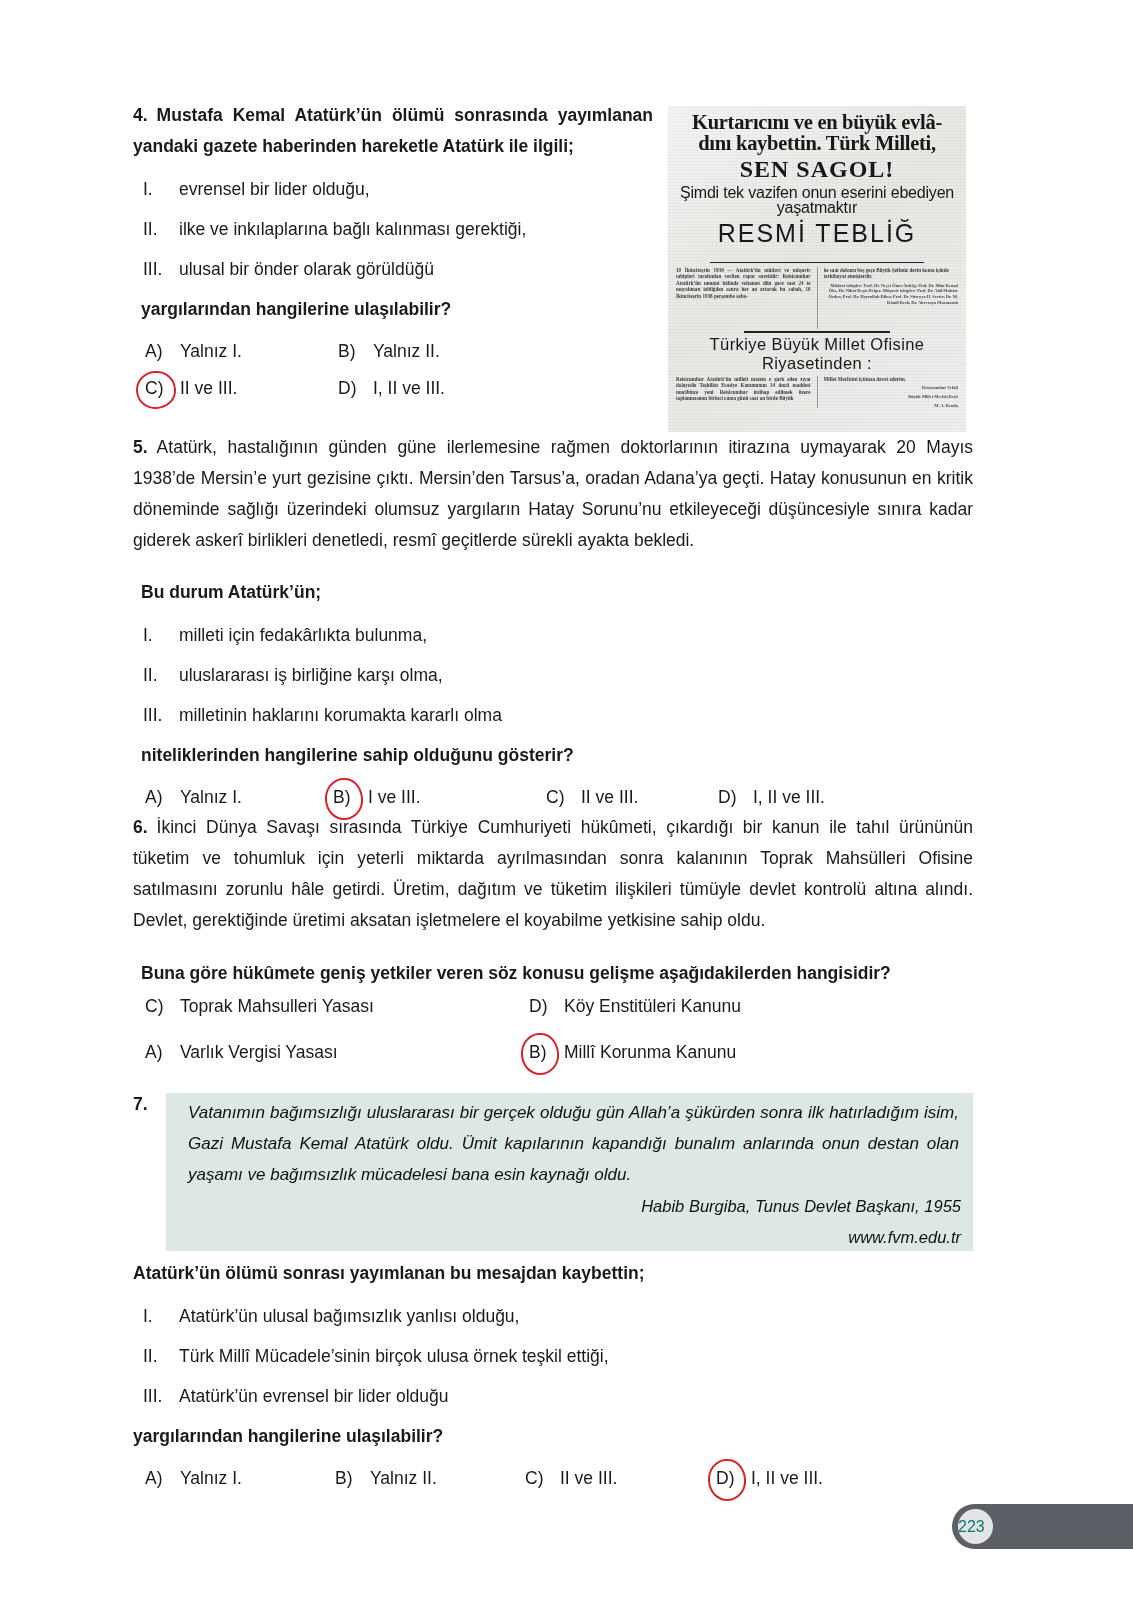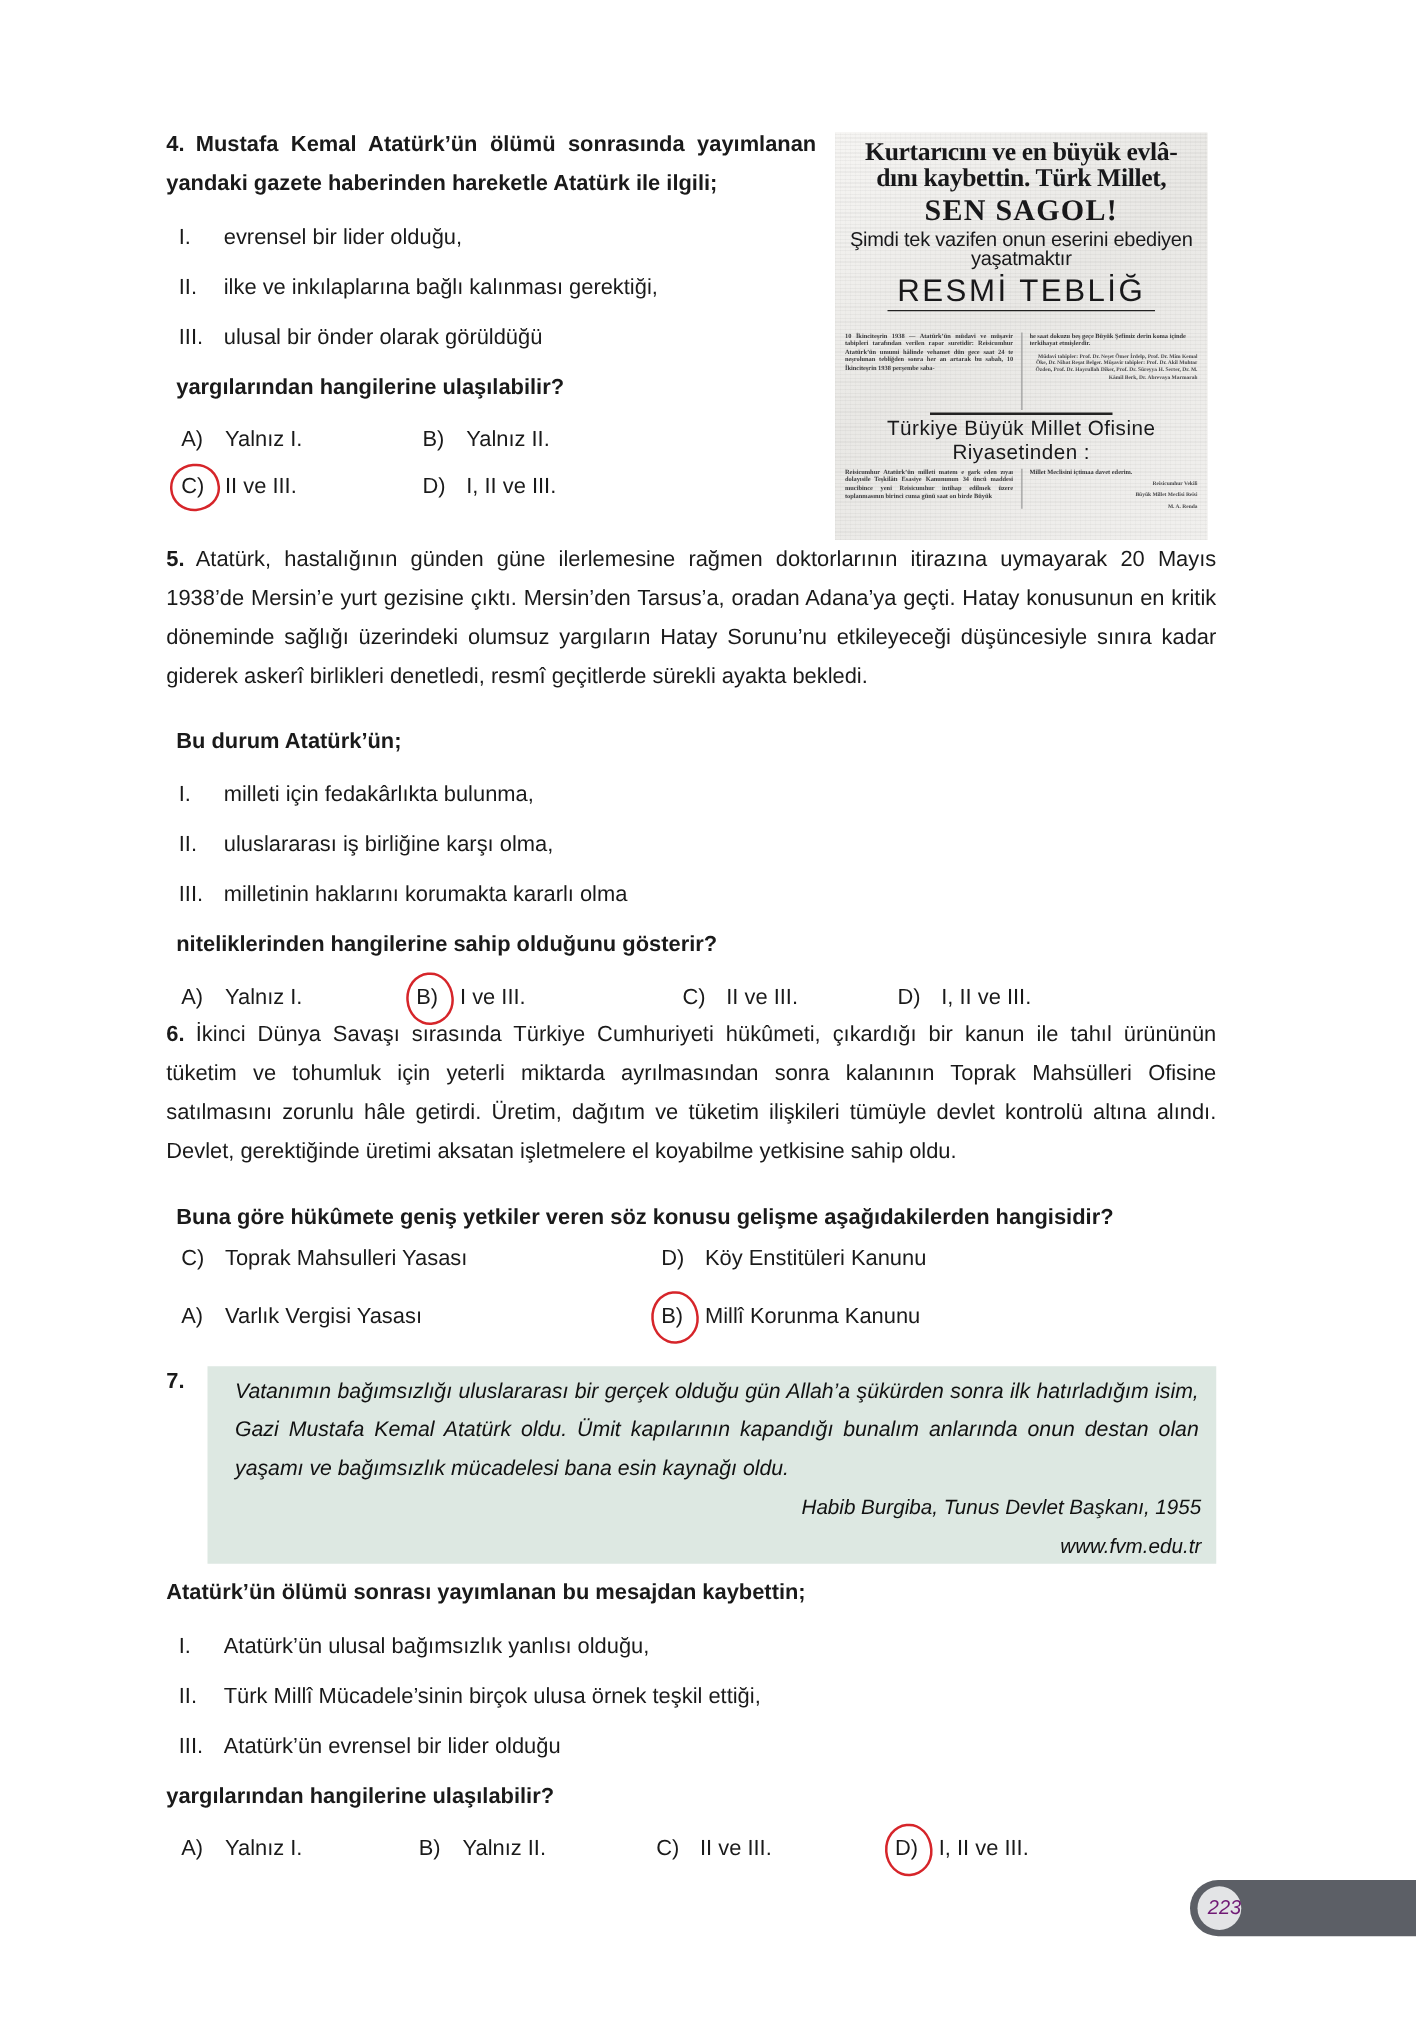--- a/index.html
+++ b/index.html
@@ -141,28 +141,28 @@
   .news .sub {
     margin: 3px 0 0 0;
     font-size: 16px;
     line-height: 15px;
     font-weight: normal;
     text-align: center;
     font-family: "Liberation Sans", sans-serif;
     letter-spacing: -0.2px;
   }
   .news .resmi {
-    margin: 4px 0 17px 0;
+    margin: 4px 0 4px 0;
     font-size: 25px;
     line-height: 28px;
     text-align: center;
     letter-spacing: 2px;
     font-family: "Liberation Sans", sans-serif;
     border-bottom: 1.6px solid #222;
-    padding-bottom: 1px;
+    padding-bottom: 15px;
     width: 76%;
     margin-left: auto;
     margin-right: auto;
   }
   .news .cols {
     display: flex;
     margin-top: 4px;
     gap: 6px;
     height: 62px;
   }
@@ -245,26 +245,25 @@
     border-radius: 23px 0 0 23px;
   }
   .page-badge .circ {
     position: absolute;
     left: 6px;
     top: 5px;
     width: 35px;
     height: 35px;
     border-radius: 50%;
     background: #e3e4e6;
-    color: #701a75;
+    color: #0f766e;
     font-size: 16px;
     line-height: 35px;
-    text-align: right;
+    text-align: left;
     font-family: "Liberation Sans", sans-serif;
-    font-style: italic;
   }
 </style>
 </head>
 <body>
 
 <div class="page">
 
   <div class="q-block" style="left:133px; top:100px;">
     <p class="q-intro narrow">
       <span class="q-num">4.</span><span>Mustafa Kemal Atatürk’ün ölümü sonrasında yayımlanan yandaki gazete haberinden hareketle Atatürk ile ilgili;</span>
@@ -304,21 +303,21 @@
       <div class="opt" style="left:205px;">
         <span class="lbl">D)</span><span class="txt">I, II ve III.</span>
       </div>
     </div>
   </div>
 
   <div class="news">
     <div class="grain"></div>
     <div class="news-inner">
       <h1>Kurtarıcını ve en büyük evlâ-</h1>
-      <h1>dını kaybettin. Türk Millet,</h1>
+      <h1>dını kaybettin. Türk Milleti,</h1>
       <h2>SEN SAGOL!</h2>
       <p class="sub">Şimdi tek vazifen onun eserini ebediyen yaşatmaktır</p>
       <div class="resmi">RESMİ TEBLİĞ</div>
       <div class="cols">
         <div class="col left">10 İkinciteşrin 1938 — Atatürk’ün müdavi ve müşavir tabipleri tarafından verilen rapor suretidir: Reisicumhur Atatürk’ün umumi hâlinde vehamet dün gece saat 24 te neşrolunan tebliğden sonra her an artarak bu sabah, 10 İkinciteşrin 1938 perşembe saba-</div>
         <div class="col right">
           <div>he saat dokuzu beş geçe Büyük Şefimiz derin koma içinde terkihayat etmişlerdir.</div>
           <div class="sigblock">Müdavi tabipler: Prof. Dr. Neşet Ömer İrdelp, Prof. Dr. Mim Kemal Öke, Dr. Nihat Reşat Belger. Müşavir tabipler: Prof. Dr. Akil Muhtar Özden, Prof. Dr. Hayrullah Diker, Prof. Dr. Süreyya H. Serter, Dr. M. Kâmil Berk, Dr. Abrevaya Marmaralı</div>
         </div>
       </div>

